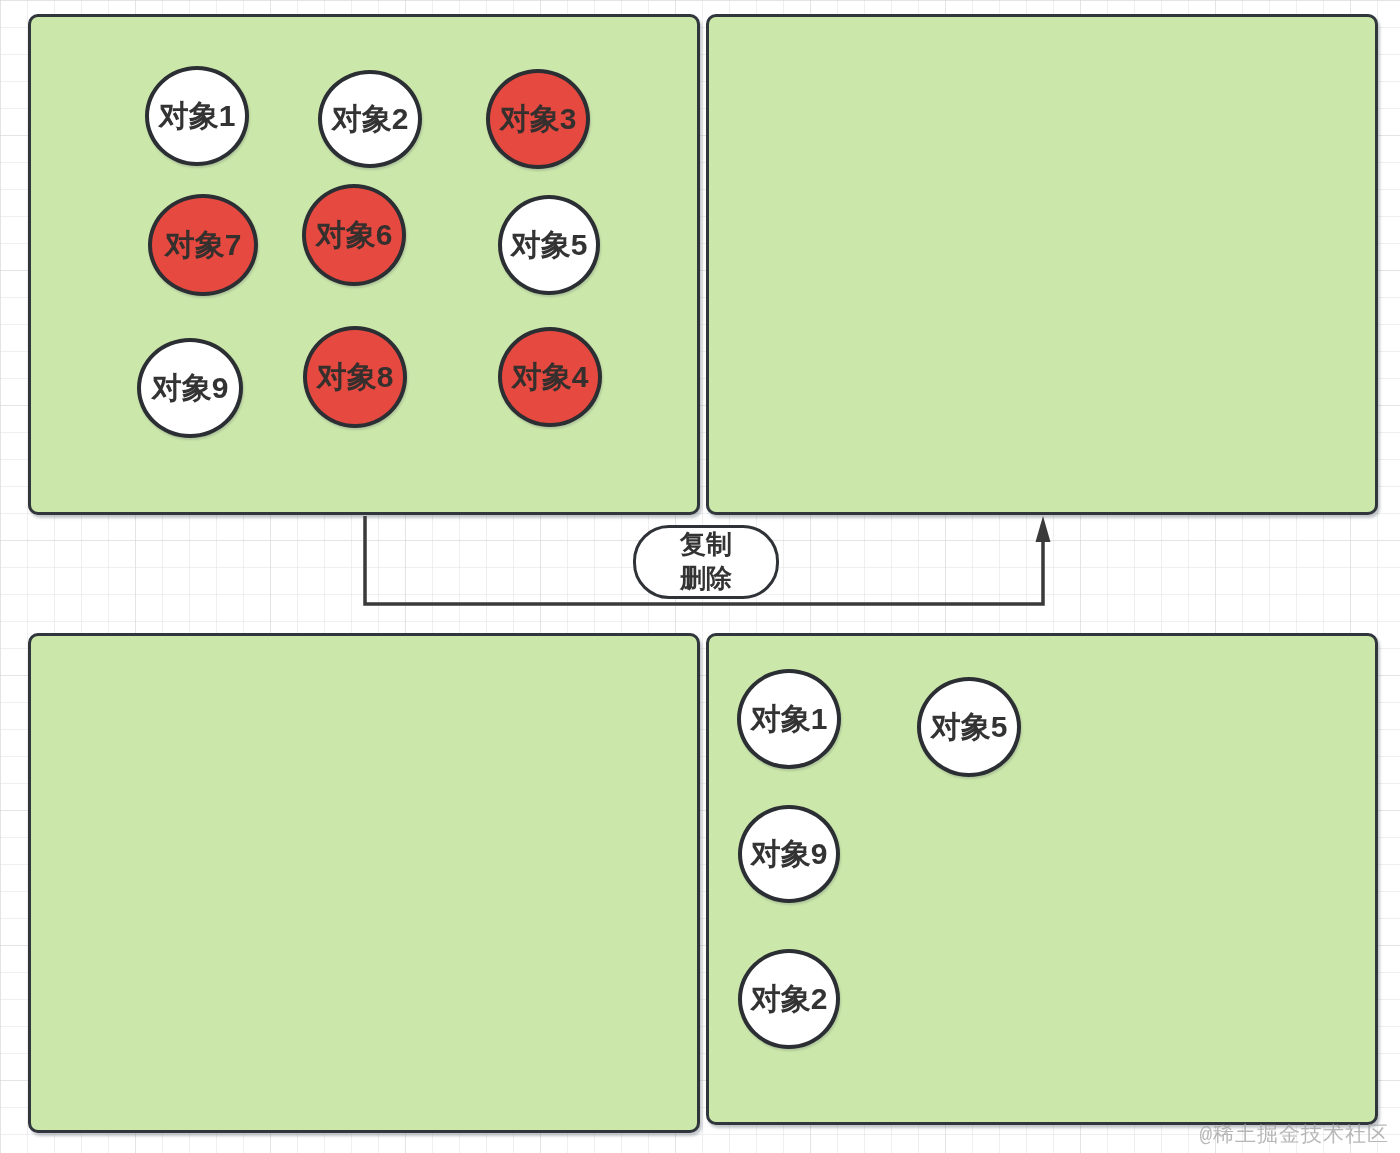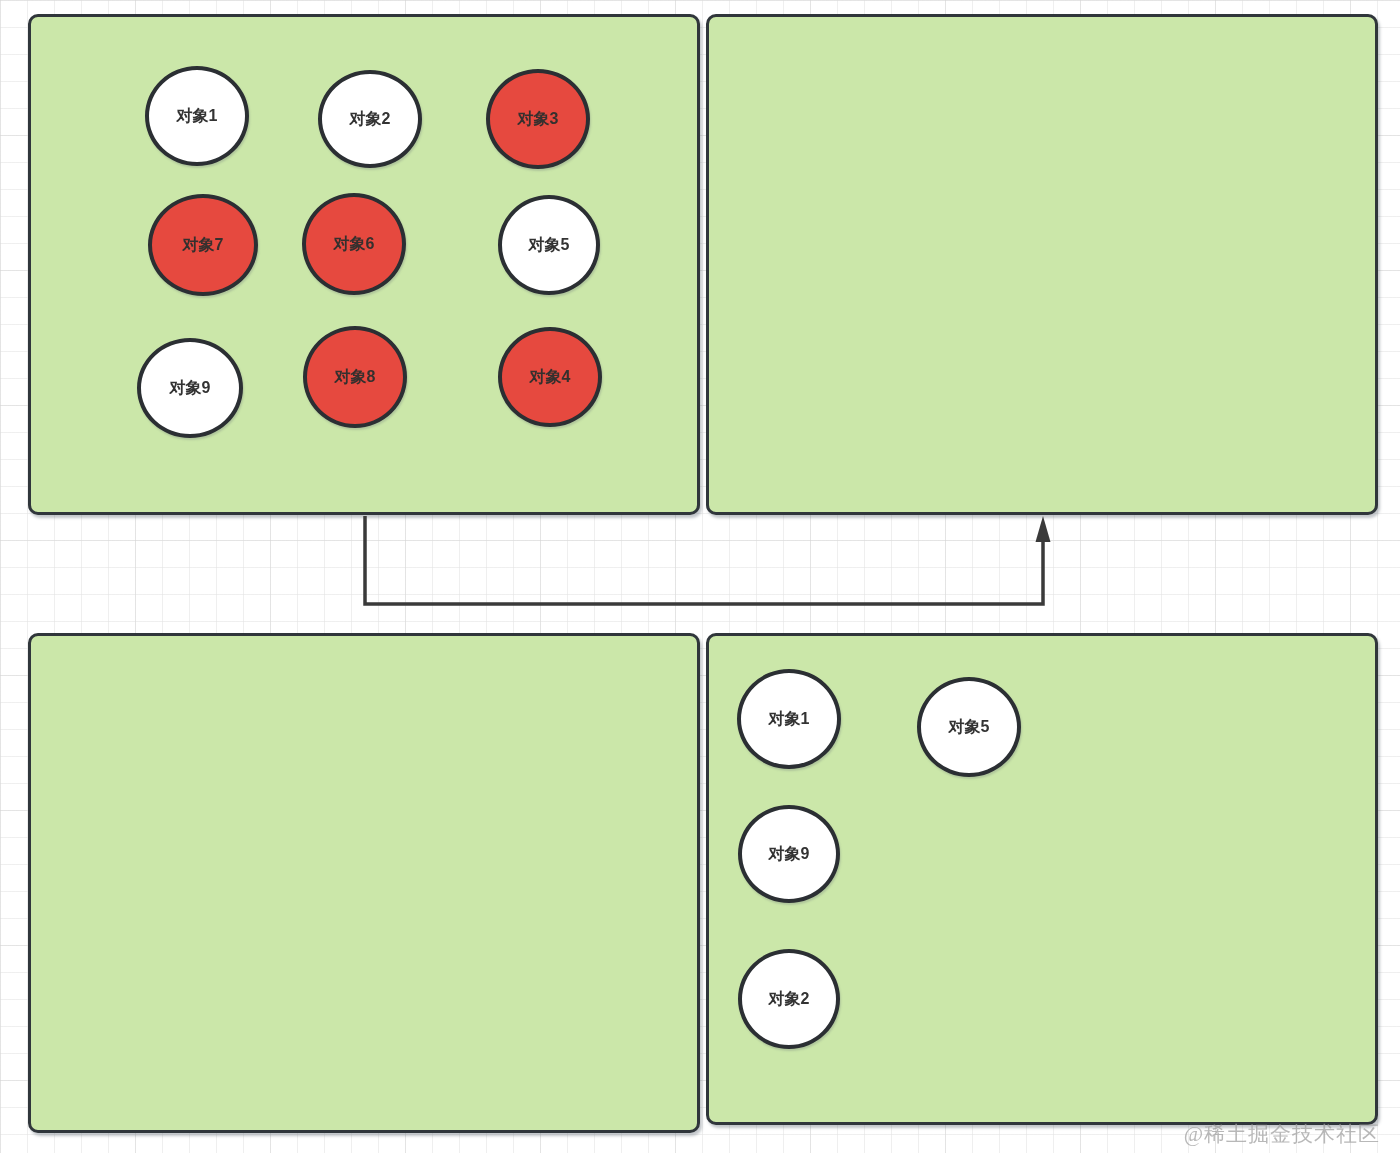--- a/index.html
+++ b/index.html
@@ -35,21 +35,21 @@
 
   .obj-circle {
     position: absolute;
     border: 4px solid #2b2f33;
     border-radius: 50%;
     box-sizing: border-box;
     display: flex;
     align-items: center;
     justify-content: center;
     font-weight: 700;
-    font-size: 16px;
+    font-size: 30px;
     color: #333333;
     box-shadow: 1px 2px 2px rgba(95,105,115,0.25);
     letter-spacing: 0px;
   }
   .obj-circle.white { background: #ffffff; }
   .obj-circle.red   { background: #e6493f; color: #35302e; }
 
   .pill-label {
     position: absolute;
     left: 633px;
@@ -65,23 +65,23 @@
     align-items: center;
     justify-content: center;
     font-weight: 700;
     font-size: 26px;
     line-height: 1.3;
     color: #333333;
   }
 
   .watermark {
     position: absolute;
-    right: 20px;
+    right: 11px;
     top: 1120px;
-    font-family: Liberation Serif, serif;
+    font-family: Liberation Mono, monospace;
     font-size: 21px;
     color: rgba(160,160,160,0.75);
     letter-spacing: 1px;
     white-space: nowrap;
   }
 </style>
 </head>
 <body>
 
 <div class="canvas">
@@ -89,27 +89,31 @@
   <div class="region" id="region-top-left"></div>
   <div class="region" id="region-top-right"></div>
   <div class="region" id="region-bottom-left"></div>
   <div class="region" id="region-bottom-right"></div>
 
   <svg class="connector-svg" viewBox="0 0 1400 1153" xmlns="http://www.w3.org/2000/svg">
     <path d="M 365 516 L 365 604 L 1043 604 L 1043 538" fill="none" stroke="#3a3a3a" stroke-width="3.5" stroke-linejoin="miter"></path>
     <polygon points="1035.5,542 1050.5,542 1043,516" fill="#3a3a3a"></polygon>
   </svg>
 
+  <div class="pill-label">
+    <span>复制</span>
+    <span>删除</span>
+  </div>
 
   <div id="circles-layer">
       <div class="obj-circle white" style="left: 145px; top: 66px; width: 104px; height: 100px; background: rgb(255, 255, 255); border-color: rgb(43, 47, 51);">对象1</div>
       <div class="obj-circle white" style="left: 318px; top: 70px; width: 104px; height: 98px; background: rgb(255, 255, 255); border-color: rgb(43, 47, 51);">对象2</div>
       <div class="obj-circle red" style="left: 486px; top: 69px; width: 104px; height: 100px; background: rgb(230, 73, 63); border-color: rgb(43, 47, 51);">对象3</div>
       <div class="obj-circle red" style="left: 148px; top: 194px; width: 110px; height: 102px; background: rgb(230, 73, 63); border-color: rgb(43, 47, 51);">对象7</div>
-      <div class="obj-circle red" style="left: 302px; top: 193px; width: 104px; height: 102px; background: rgb(230, 73, 63); border-color: rgb(43, 47, 51);">对象6</div>
+      <div class="obj-circle red" style="left: 302px; top: 184px; width: 104px; height: 102px; background: rgb(230, 73, 63); border-color: rgb(43, 47, 51);">对象6</div>
       <div class="obj-circle white" style="left: 498px; top: 195px; width: 102px; height: 100px; background: rgb(255, 255, 255); border-color: rgb(43, 47, 51);">对象5</div>
       <div class="obj-circle white" style="left: 137px; top: 338px; width: 106px; height: 100px; background: rgb(255, 255, 255); border-color: rgb(43, 47, 51);">对象9</div>
       <div class="obj-circle red" style="left: 303px; top: 326px; width: 104px; height: 102px; background: rgb(230, 73, 63); border-color: rgb(43, 47, 51);">对象8</div>
       <div class="obj-circle red" style="left: 498px; top: 327px; width: 104px; height: 100px; background: rgb(230, 73, 63); border-color: rgb(43, 47, 51);">对象4</div>
       <div class="obj-circle white" style="left: 737px; top: 669px; width: 104px; height: 100px; background: rgb(255, 255, 255); border-color: rgb(43, 47, 51);">对象1</div>
       <div class="obj-circle white" style="left: 917px; top: 677px; width: 104px; height: 100px; background: rgb(255, 255, 255); border-color: rgb(43, 47, 51);">对象5</div>
       <div class="obj-circle white" style="left: 738px; top: 805px; width: 102px; height: 98px; background: rgb(255, 255, 255); border-color: rgb(43, 47, 51);">对象9</div>
       <div class="obj-circle white" style="left: 738px; top: 949px; width: 102px; height: 100px; background: rgb(255, 255, 255); border-color: rgb(43, 47, 51);">对象2</div>
     </div>
 

